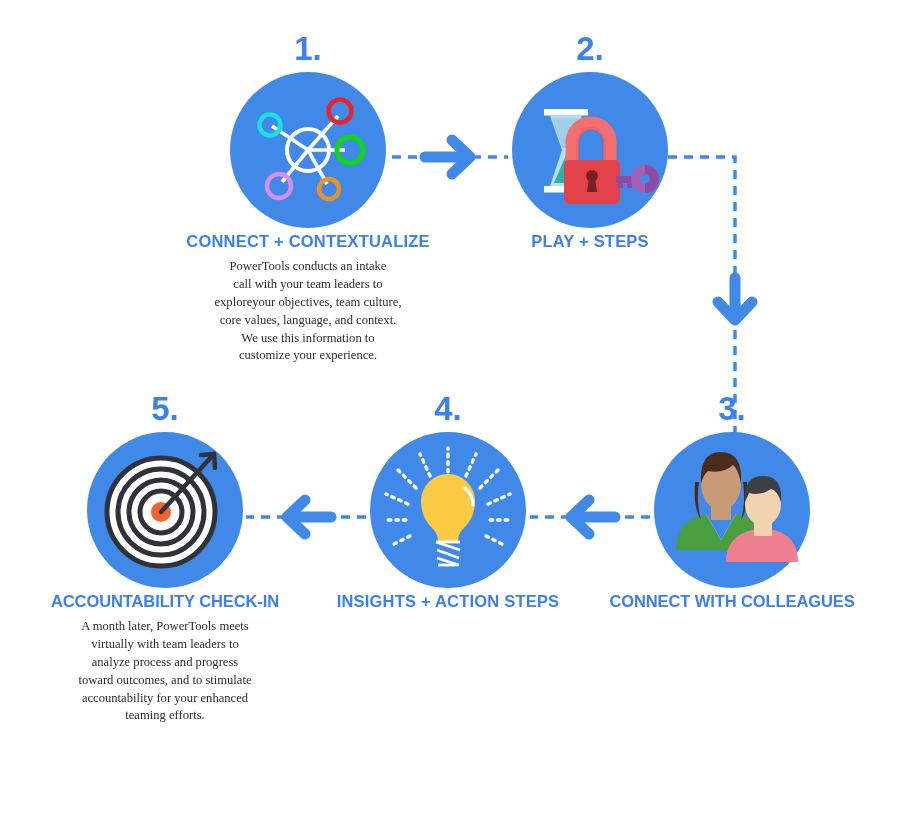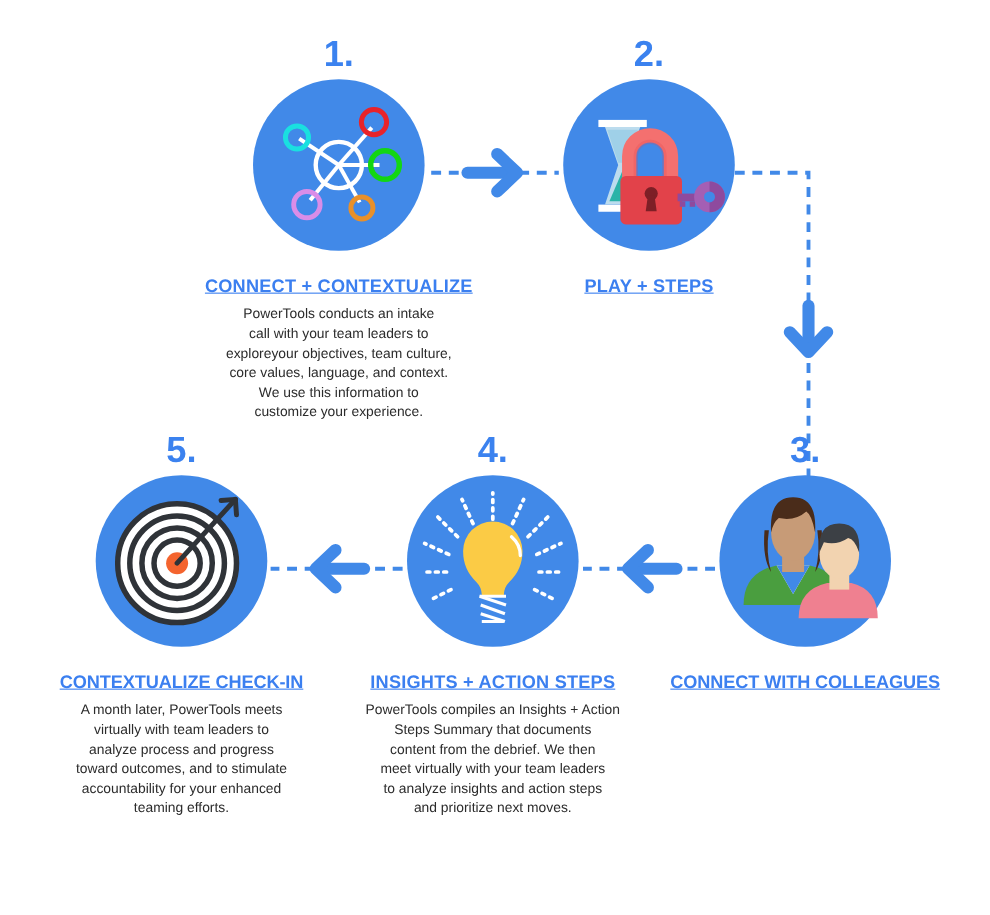--- a/index.html
+++ b/index.html
@@ -51,33 +51,33 @@
     left: 0;
     top: 0;
     width: 156px;
     height: 156px;
   }
   .step-title {
     font-size: 16.5px;
     font-weight: bold;
     color: #3b7ff0;
     letter-spacing: 0.2px;
-    margin-top: 23px;
+    margin-top: 4px;
     white-space: nowrap;
-    text-decoration: underline;
   }
   .step-title.wide {
     letter-spacing: -0.1px;
   }
   .step-body {
     font-size: 12.6px;
     color: #2b2b2b;
     line-height: 1.42;
     margin-top: 7px;
     white-space: pre-line;
+    font-family: Liberation Serif, serif;
   }
 </style>
 </head>
 <body>
 
 <div id="stage">
 
   <svg class="layer-svg" viewBox="0 0 900 832">
 
     <g>
@@ -219,45 +219,39 @@
         <g stroke="#ffffff" stroke-width="2.8" fill="none">
           <line x1="66" y1="110" x2="90" y2="110"></line>
           <line x1="66" y1="110" x2="90" y2="118"></line>
           <line x1="67" y1="118" x2="89" y2="126"></line>
           <line x1="67" y1="126" x2="89" y2="133"></line>
           <line x1="68" y1="133" x2="88" y2="133"></line>
         </g>
       </svg>
     </div>
     <div class="step-title">INSIGHTS + ACTION STEPS</div>
-    <div class="step-body">PowerTools compiles an Insights + Action
-Steps Summary that documents
-content from the debrief. We then
-meet virtually with your team leaders
-to analyze insights and action steps
-and prioritize next moves.</div>
   </div>
 
   <div class="step" style="left:15px; top:392px;">
     <div class="step-number">5.</div>
     <div class="circle">
       <svg class="icon-wrap" viewBox="0 0 156 156">
         <circle cx="74" cy="80" r="54" fill="#ffffff" stroke="#2f3338" stroke-width="5"></circle>
         <circle cx="74" cy="80" r="43" fill="none" stroke="#2f3338" stroke-width="5"></circle>
         <circle cx="74" cy="80" r="32" fill="none" stroke="#2f3338" stroke-width="5"></circle>
         <circle cx="74" cy="80" r="21" fill="none" stroke="#2f3338" stroke-width="5"></circle>
         <circle cx="74" cy="80" r="10" fill="#f4642e"></circle>
         <g stroke="#2f3338" stroke-width="4.5" stroke-linecap="round" fill="none">
           <line x1="74" y1="80" x2="127" y2="22"></line>
           <line x1="127" y1="22" x2="114" y2="23"></line>
           <line x1="127" y1="22" x2="128" y2="36"></line>
         </g>
       </svg>
     </div>
-    <div class="step-title wide">CONTEXTUALIZE CHECK-IN</div>
+    <div class="step-title wide">ACCOUNTABILITY CHECK-IN</div>
     <div class="step-body">A month later, PowerTools meets
 virtually with team leaders to
 analyze process and progress
 toward outcomes, and to stimulate
 accountability for your enhanced
 teaming efforts.</div>
   </div>
 
 </div>
 

